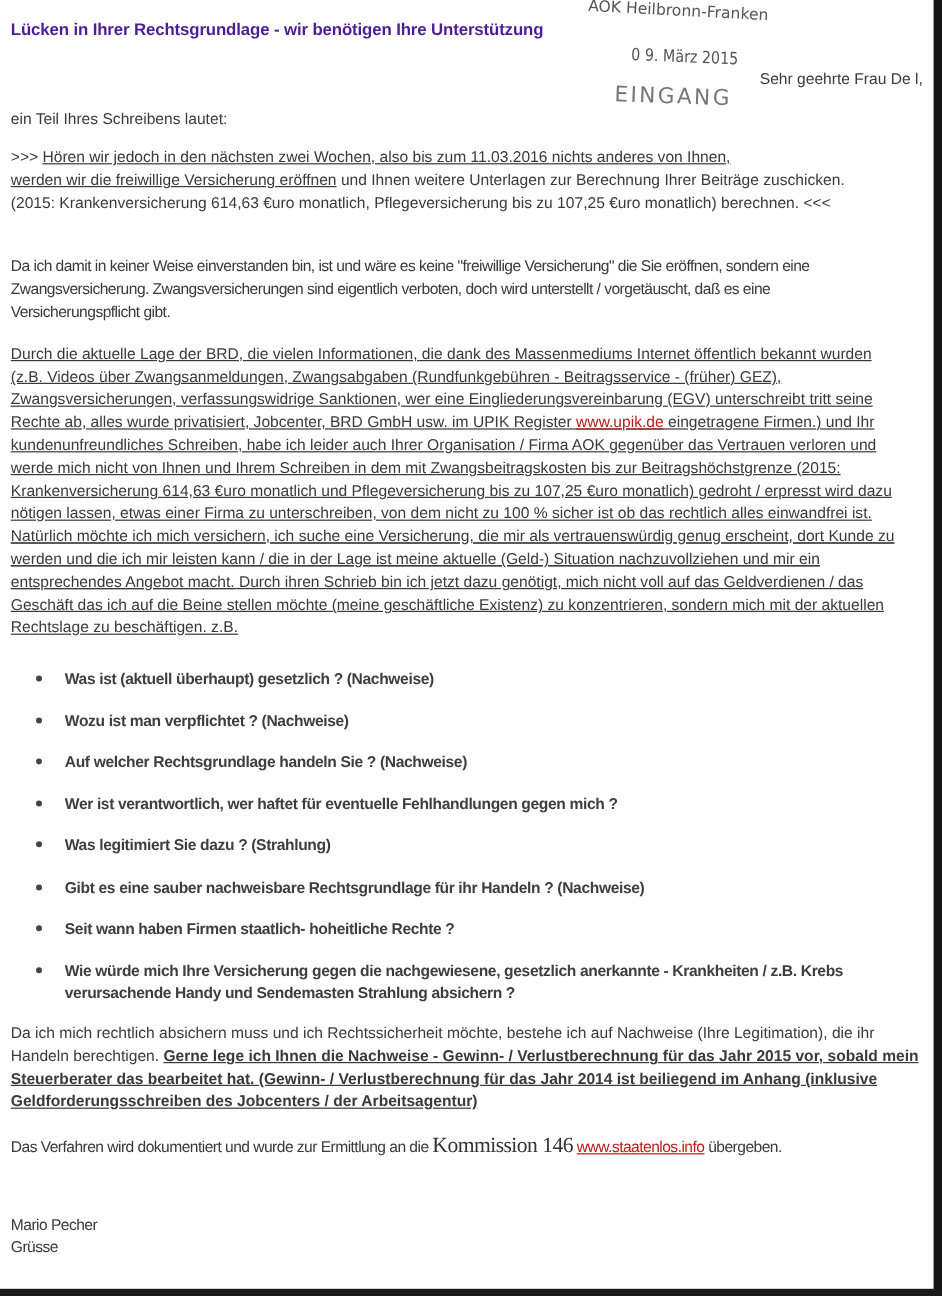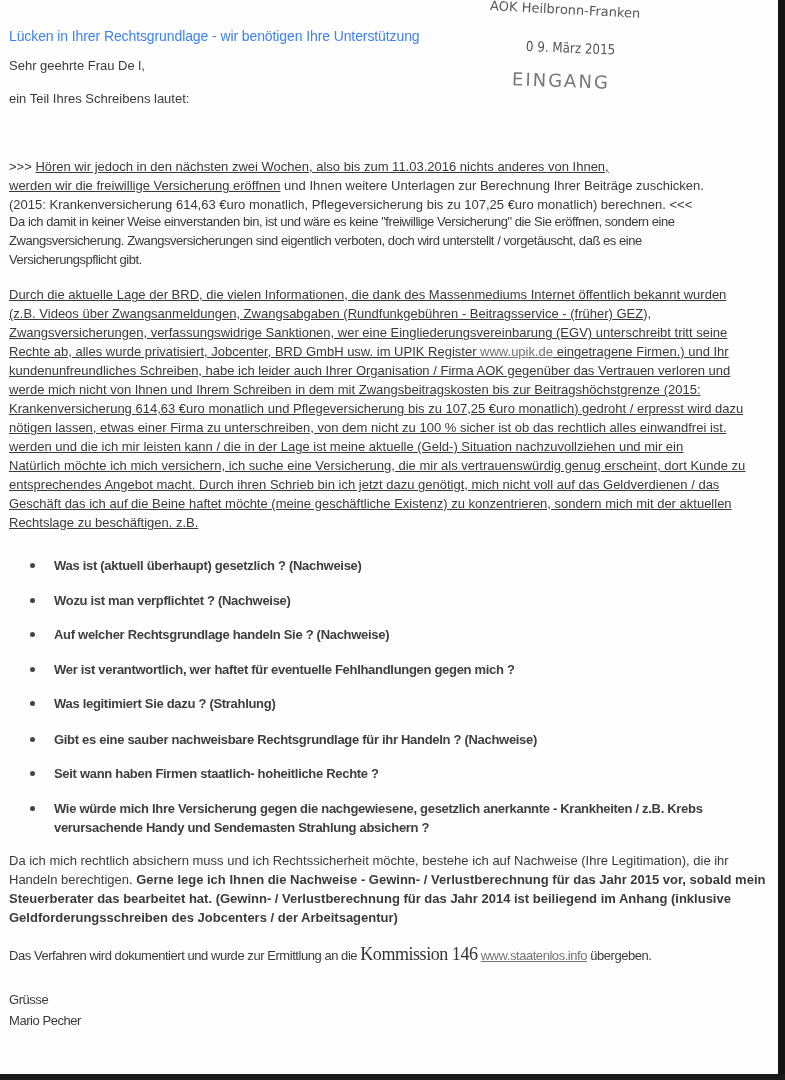--- a/index.html
+++ b/index.html
@@ -6,80 +6,80 @@
   body {
     width: 785px; height: 1080px; position: relative; overflow: hidden;
     background: #fdfdfd;
     font-family: "Liberation Sans", sans-serif;
     color: #3a3a3a;
   }
   .page { position: absolute; left: 0; top: 0; width: 778px; height: 1074px; background: #fefefe; }
   .scan-edge-right { position: absolute; right: 0; top: 0; width: 7px; height: 1080px; background: #141414; }
   .scan-edge-bottom { position: absolute; left: 0; bottom: 0; width: 785px; height: 6px; background: #1a1a1a; }
 
-  .title { position: absolute; left: 9px; top: 28px; font-size: 14px; font-weight: normal; color: #3b82f6; letter-spacing: -0.1px; }
+  .title { position: absolute; left: 9px; top: 16px; font-size: 14px; font-weight: bold; color: #4c1d95; letter-spacing: -0.1px; }
 
   .stamp { position: absolute; left: 480px; top: 0px; width: 200px; color: #6a6a6a; font-family: "DejaVu Sans", sans-serif; }
   .stamp-org { position: absolute; left: 10px; top: 2px; font-size: 13px; transform: rotate(3deg); white-space: nowrap; color: #555; }
   .stamp-date { position: absolute; left: 46px; top: 38px; font-size: 14px; transform: scaleX(0.85) rotate(2deg); transform-origin: left; white-space: nowrap; color: #555; }
   .stamp-eingang { position: absolute; left: 32px; top: 70px; font-size: 18px; letter-spacing: 2px; transform: rotate(2deg); white-space: nowrap; color: #777; }
 
   .p { position: absolute; left: 9px; font-size: 13px; line-height: 19px; width: 760px; }
   .condensed { font-size: 13px; letter-spacing: -0.45px; }
   .u { text-decoration: underline; }
-  .b { font-weight: bold; }
-  .link { color: #737373; text-decoration: underline; }
+  .b { font-weight: bold; text-decoration: underline; }
+  .link { color: #b91c1c; text-decoration: underline; }
   .serif { font-family: "Liberation Serif", serif; font-size: 18px; color: #333; }
 
   .bullets { position: absolute; left: 0; top: 556px; width: 770px; }
   .bullet { position: absolute; left: 30px; font-size: 13px; font-weight: bold; letter-spacing: -0.3px; line-height: 19px; color: #3e3e3e; width: 700px; }
   .bullet .dot { position: absolute; left: 0; top: 7px; width: 5px; height: 5px; border-radius: 50%; background: #444; }
   .bullet .txt { position: absolute; left: 24px; top: 0; width: 680px; }
 </style>
 </head>
 <body>
 
 <div class="page">
 
   <div class="title">Lücken in Ihrer Rechtsgrundlage - wir benötigen Ihre Unterstützung</div>
 
   <div class="stamp">
     <div class="stamp-org">AOK Heilbronn-Franken</div>
     <div class="stamp-date">0 9. März 2015</div>
     <div class="stamp-eingang">EINGANG</div>
   </div>
 
-  <div class="p" style="top:56px;">Sehr geehrte Frau De   l,</div>
+  <div class="p" style="top:56px;text-align:right;">Sehr geehrte Frau De   l,</div>
   <div class="p" style="top:89px;">ein Teil Ihres Schreibens lautet:</div>
 
-  <div class="p" style="top:121px;margin-top:36px;">
+  <div class="p" style="top:121px;">
     <div><span>&gt;&gt;&gt; </span><span class="u">Hören wir jedoch in den nächsten zwei Wochen, also bis zum 11.03.2016 nichts anderes von Ihnen,</span></div>
     <div><span class="u">werden wir die freiwillige Versicherung eröffnen</span><span> und Ihnen weitere Unterlagen zur Berechnung Ihrer Beiträge zuschicken.</span></div>
     <div>(2015: Krankenversicherung 614,63 €uro monatlich, Pflegeversicherung bis zu 107,25 €uro monatlich) berechnen. &lt;&lt;&lt;</div>
   </div>
 
   <div class="p condensed" style="top:212px;">
     <div>Da ich damit in keiner Weise einverstanden bin, ist und wäre es keine "freiwillige Versicherung" die Sie eröffnen, sondern eine</div>
     <div>Zwangsversicherung. Zwangsversicherungen sind eigentlich verboten, doch wird unterstellt / vorgetäuscht, daß es eine</div>
     <div>Versicherungspflicht gibt.</div>
   </div>
 
   <div class="p" style="top:285px;text-decoration:underline;">
     <div>Durch die aktuelle Lage der BRD, die vielen Informationen, die dank des Massenmediums Internet öffentlich bekannt wurden</div>
     <div>(z.B. Videos über Zwangsanmeldungen, Zwangsabgaben (Rundfunkgebühren - Beitragsservice - (früher) GEZ),</div>
     <div>Zwangsversicherungen, verfassungswidrige Sanktionen, wer eine Eingliederungsvereinbarung (EGV) unterschreibt tritt seine</div>
     <div><span>Rechte ab, alles wurde privatisiert, Jobcenter, BRD GmbH usw. im UPIK Register </span><span class="link">www.upik.de</span><span> eingetragene Firmen.) und Ihr</span></div>
     <div>kundenunfreundliches Schreiben, habe ich leider auch Ihrer Organisation / Firma AOK gegenüber das Vertrauen verloren und</div>
     <div>werde mich nicht von Ihnen und Ihrem Schreiben in dem mit Zwangsbeitragskosten bis zur Beitragshöchstgrenze (2015:</div>
     <div>Krankenversicherung 614,63 €uro monatlich und Pflegeversicherung bis zu 107,25 €uro monatlich) gedroht / erpresst wird dazu</div>
     <div>nötigen lassen, etwas einer Firma zu unterschreiben, von dem nicht zu 100 % sicher ist ob das rechtlich alles einwandfrei ist.</div>
+    <div class="u">Natürlich möchte ich mich versichern, ich suche eine Versicherung, die mir als vertrauenswürdig genug erscheint, dort Kunde zu</div>
     <div class="u">werden und die ich mir leisten kann / die in der Lage ist meine aktuelle (Geld-) Situation nachzuvollziehen und mir ein</div>
-    <div class="u">Natürlich möchte ich mich versichern, ich suche eine Versicherung, die mir als vertrauenswürdig genug erscheint, dort Kunde zu</div>
     <div><span class="u">entsprechendes Angebot macht.</span><span> Durch ihren Schrieb bin ich jetzt dazu genötigt, mich nicht voll auf das Geldverdienen / das</span></div>
-    <div>Geschäft das ich auf die Beine haftet möchte (meine geschäftliche Existenz) zu konzentrieren, sondern mich mit der aktuellen</div>
+    <div>Geschäft das ich auf die Beine stellen möchte (meine geschäftliche Existenz) zu konzentrieren, sondern mich mit der aktuellen</div>
     <div>Rechtslage zu beschäftigen. z.B.</div>
   </div>
 
   <div class="bullets">
     <div class="bullet" style="top:0px;">
         <span class="dot"></span>
         <span class="txt">Was ist (aktuell überhaupt) gesetzlich ? (Nachweise)</span>
       </div>
     <div class="bullet" style="top:35px;">
         <span class="dot"></span>
@@ -115,18 +115,18 @@
     <div>Da ich mich rechtlich absichern muss und ich Rechtssicherheit möchte, bestehe ich auf Nachweise (Ihre Legitimation), die ihr</div>
     <div><span>Handeln berechtigen. </span><span class="b">Gerne lege ich Ihnen die Nachweise - Gewinn- / Verlustberechnung für das Jahr 2015 vor, sobald mein</span></div>
     <div class="b">Steuerberater das bearbeitet hat. (Gewinn- / Verlustberechnung für das Jahr 2014 ist beiliegend im Anhang (inklusive</div>
     <div class="b">Geldforderungsschreiben des Jobcenters / der Arbeitsagentur)</div>
   </div>
 
   <div class="p condensed" style="top:945px;">
     <span>Das Verfahren wird dokumentiert und wurde zur Ermittlung an die </span><span class="serif">Kommission 146</span><span> </span><span class="link">www.staatenlos.info</span><span> übergeben.</span>
   </div>
 
-  <div class="p condensed" style="top:990px;">Grüsse</div>
+  <div class="p condensed" style="top:1029px;">Grüsse</div>
   <div class="p condensed" style="top:1011px;">Mario Pecher</div>
 </div>
 
 <div class="scan-edge-right"></div>
 <div class="scan-edge-bottom"></div>
 
 </body></html>

